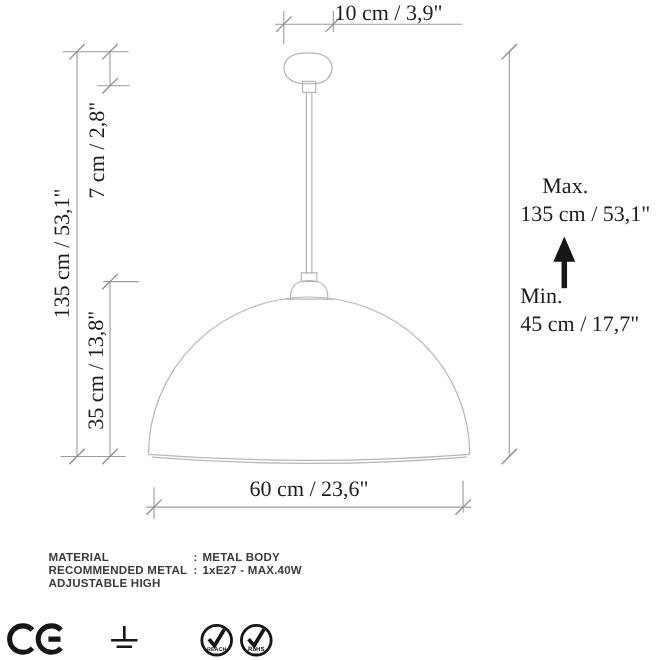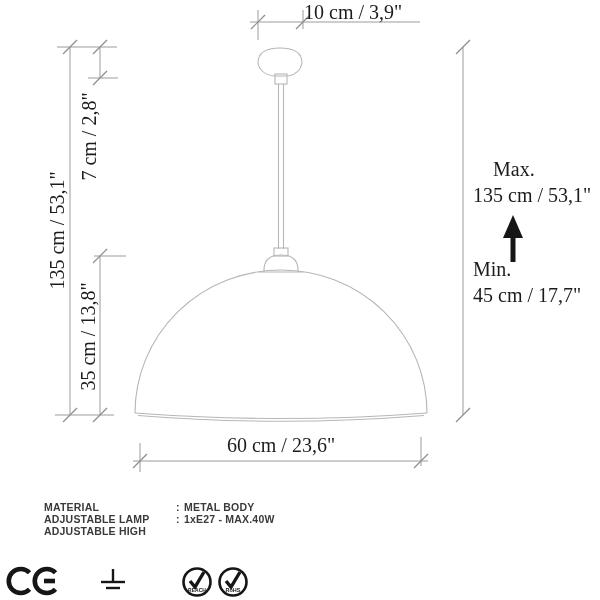--- a/index.html
+++ b/index.html
@@ -102,21 +102,21 @@
   <div class="dim-text" style="left:473px;top:184px;">135 cm / 53,1"</div>
   <div class="dim-text" style="left:473px;top:258px;text-align:center;">Min.</div>
   <div class="dim-text" style="left:473px;top:284px;">45 cm / 17,7"</div>
   <div class="dim-text" style="left:181px;top:434px;width:200px;text-align:center;">60 cm / 23,6"</div>
 
   <div class="specs">
     <div class="spec-row">
       <span class="spec-label">MATERIAL</span><span class="spec-sep">:</span><span class="spec-value">METAL BODY</span>
     </div>
     <div class="spec-row">
-      <span class="spec-label">ADJUSTABLE LAMP</span><span class="spec-sep">:</span><span class="spec-value">1xE27 - MAX.40W</span>
+      <span class="spec-label">RECOMMENDED METAL</span><span class="spec-sep">:</span><span class="spec-value">1xE27 - MAX.40W</span>
     </div>
     <div class="spec-row">
       <span class="spec-label">ADJUSTABLE HIGH</span>
     </div>
   </div>
 
   <div class="certs">
     <svg width="600" height="36" viewBox="0 0 600 36">
 
       <g stroke="#161616" stroke-width="4.6" fill="none" stroke-linecap="butt">

